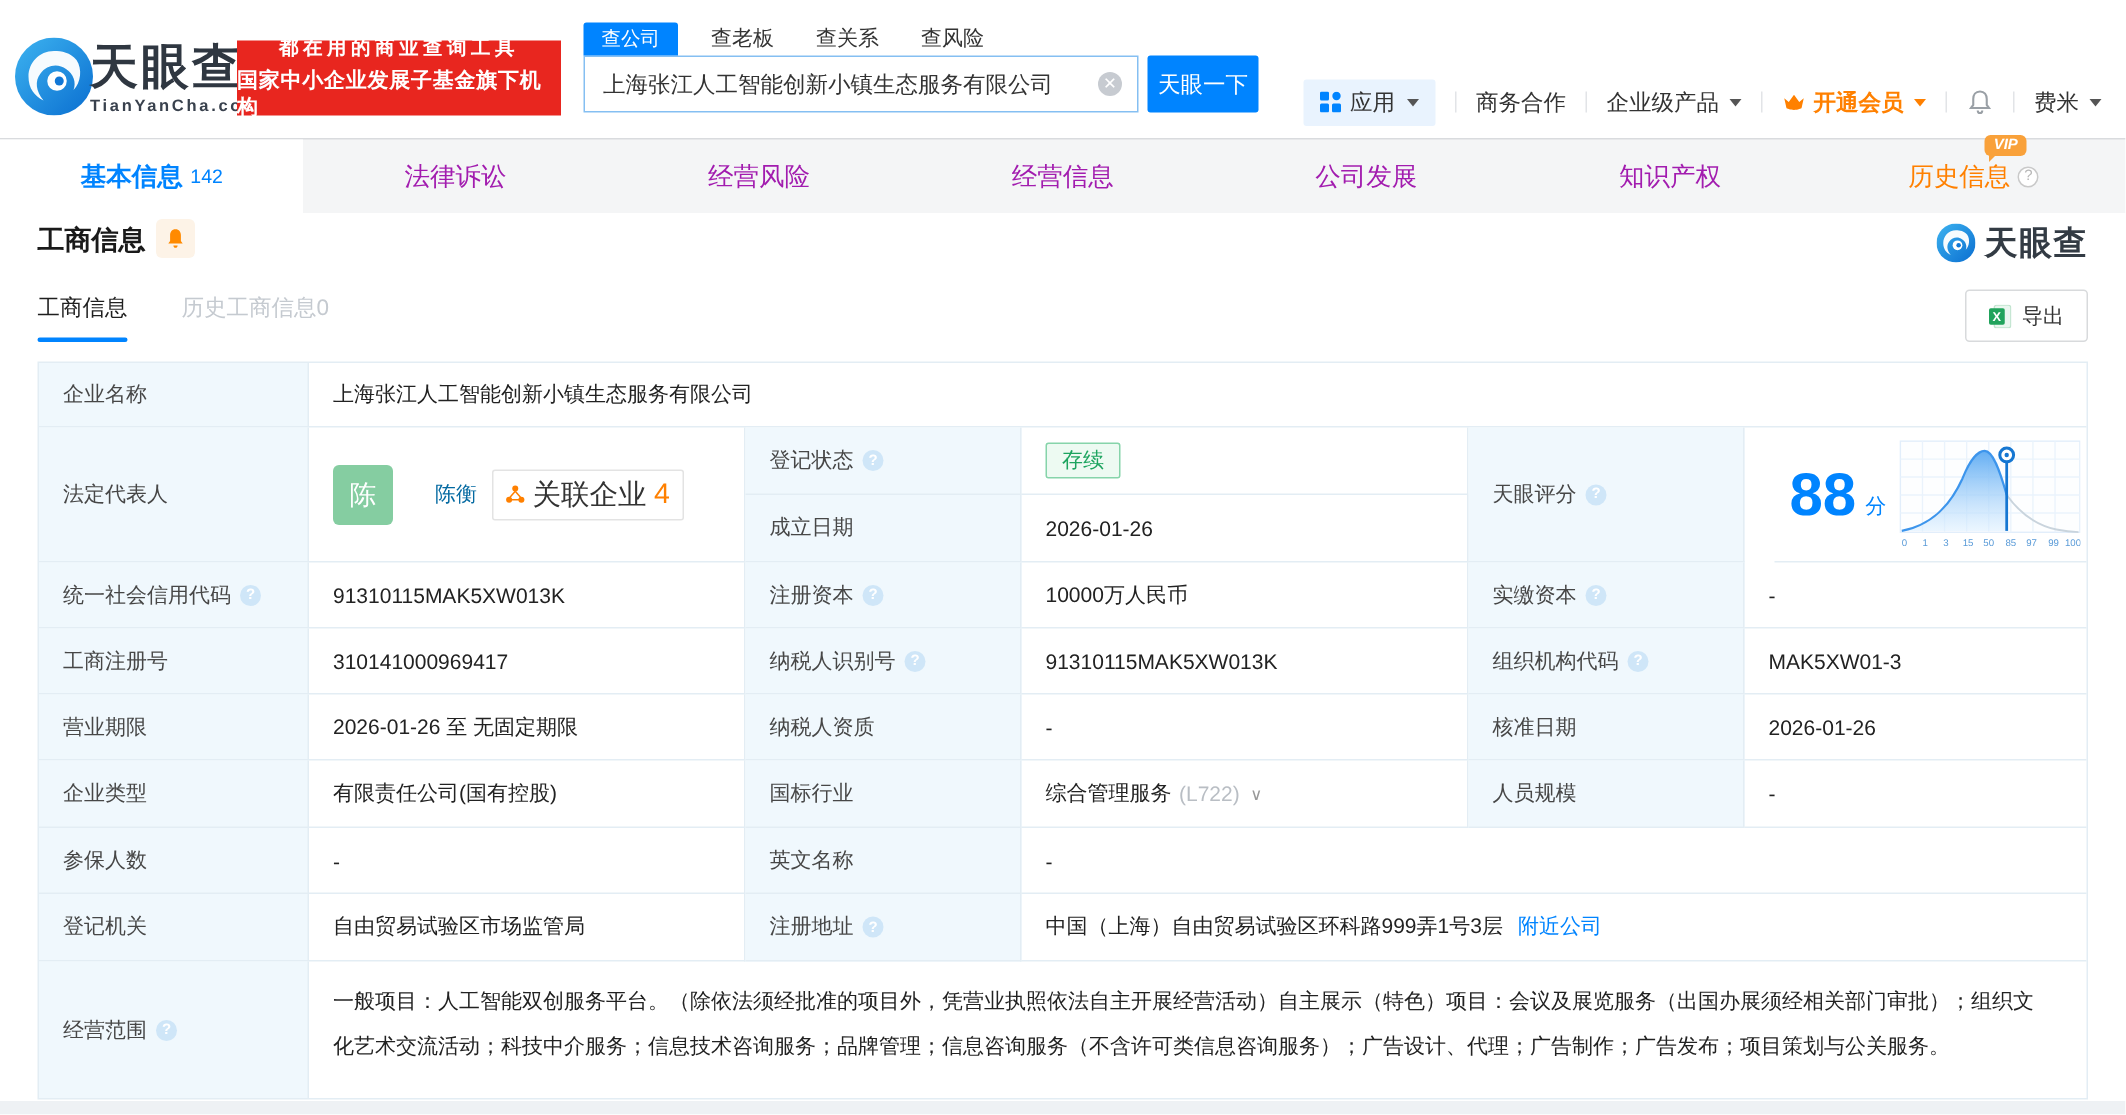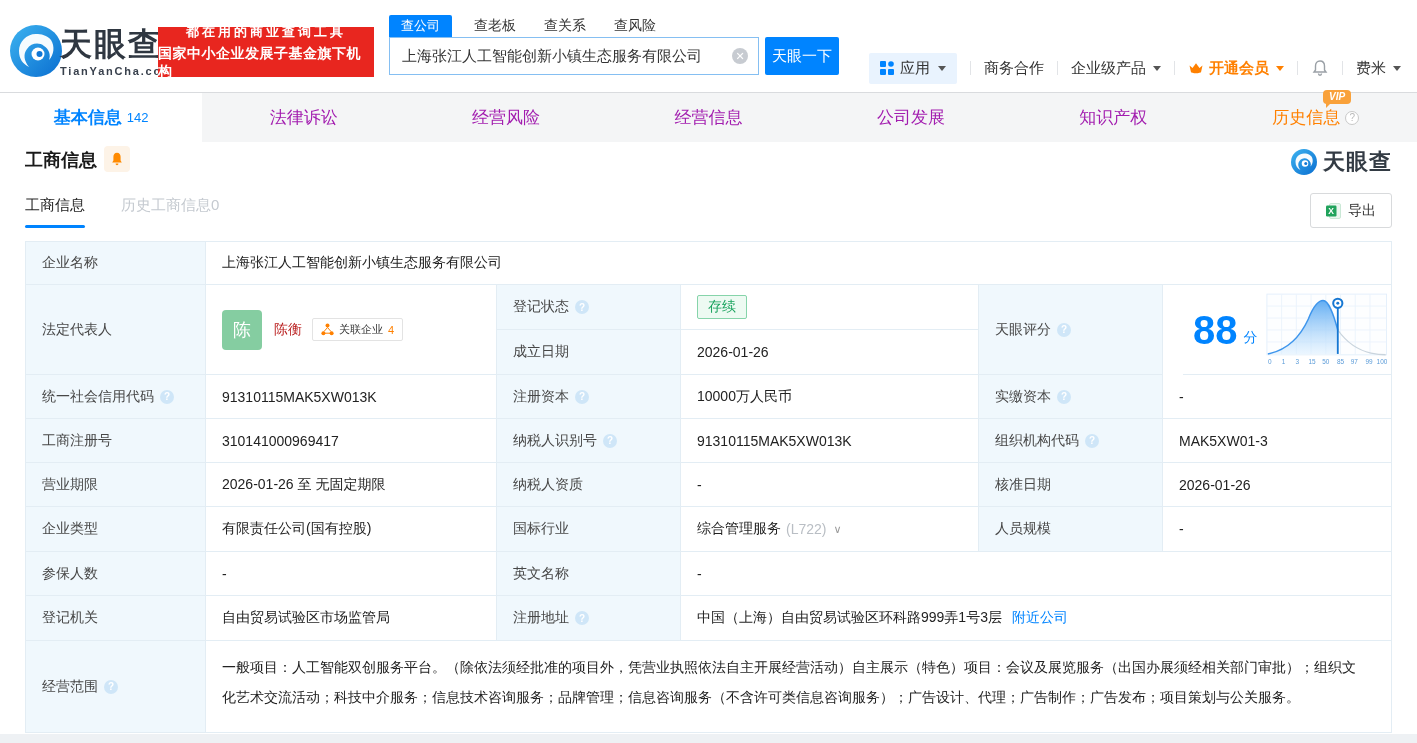--- a/index.html
+++ b/index.html
@@ -81,23 +81,23 @@
     align-items:center; padding:0 12px 0 16px; color:#222; min-width:0; }
   .lbl { background:#f0f8fd; color:#474747; gap:6px; }
   .c1{grid-column:1} .c2{grid-column:2} .c3{grid-column:3} .c4{grid-column:4} .c5{grid-column:5} .c6{grid-column:6}
   .c2s5{grid-column:2/7} .c4s3{grid-column:4/7}
   .rs2{grid-row:span 2}
   .nbr{border-right:none} .nbb{border-bottom:none}
   .q { width:14px; height:14px; border-radius:50%; background:#cfe6f8; color:#fff; font-size:10px;
     font-weight:bold; display:inline-flex; align-items:center; justify-content:center; flex:none; cursor:pointer; }
   .avatar { width:40px; height:40px; border-radius:4px; background:#85cda1; color:#fff; font-size:18px;
     display:flex; align-items:center; justify-content:center; flex:none; cursor:pointer; }
-  .rep-name { color:#b91c1c; margin:0 10px 0 12px; cursor:pointer; }
+  .rep-name { color:#0369a1; margin:0 10px 0 28px; cursor:pointer; }
   .rel-badge { display:inline-flex; align-items:center; gap:5px; border:1px solid #e3e3e3; border-radius:2px;
-    padding:3px 8px; font-size:11px; color:#333; cursor:pointer; background:#fff; }
+    padding:3px 8px; font-size:19px; color:#333; cursor:pointer; background:#fff; }
   .rel-count { color:#ff8000; }
   .status-badge { border:1px solid #86d4aa; background:#edfaf2; color:#1ca45f; padding:2px 10px;
     font-size:14px; border-radius:2px; }
   .muted { color:#b9bec4; margin-left:5px; }
   .chev { color:#999; font-size:11px; margin-left:7px; cursor:pointer; }
   .link { color:#0084ff; margin-left:10px; cursor:pointer; white-space:nowrap; }
   .score-cell { padding:0 4px 0 10px; gap:6px;margin-left:20px; }
   .score-num { font-size:40px; font-weight:bold; color:#0084ff; line-height:1; }
   .score-unit { font-size:14px; color:#0084ff; align-self:center; margin-top:16px; }
   .score-chart { margin-left:2px; }

